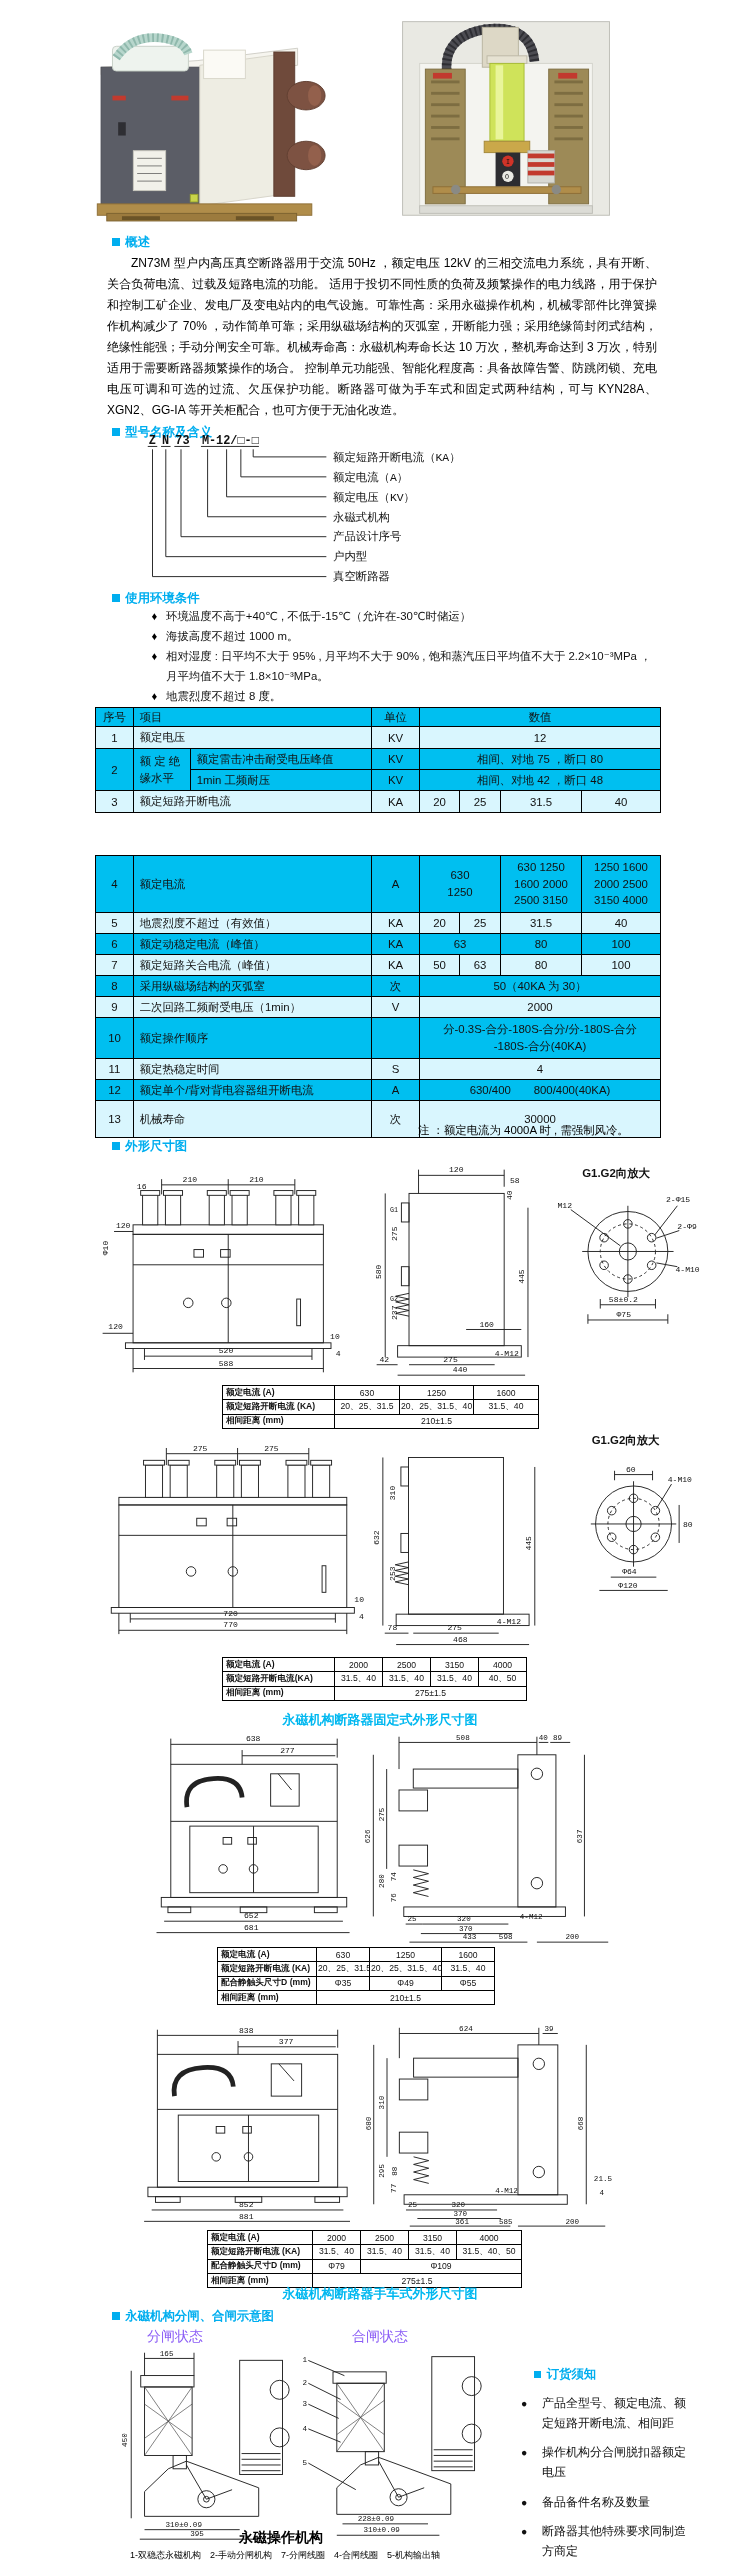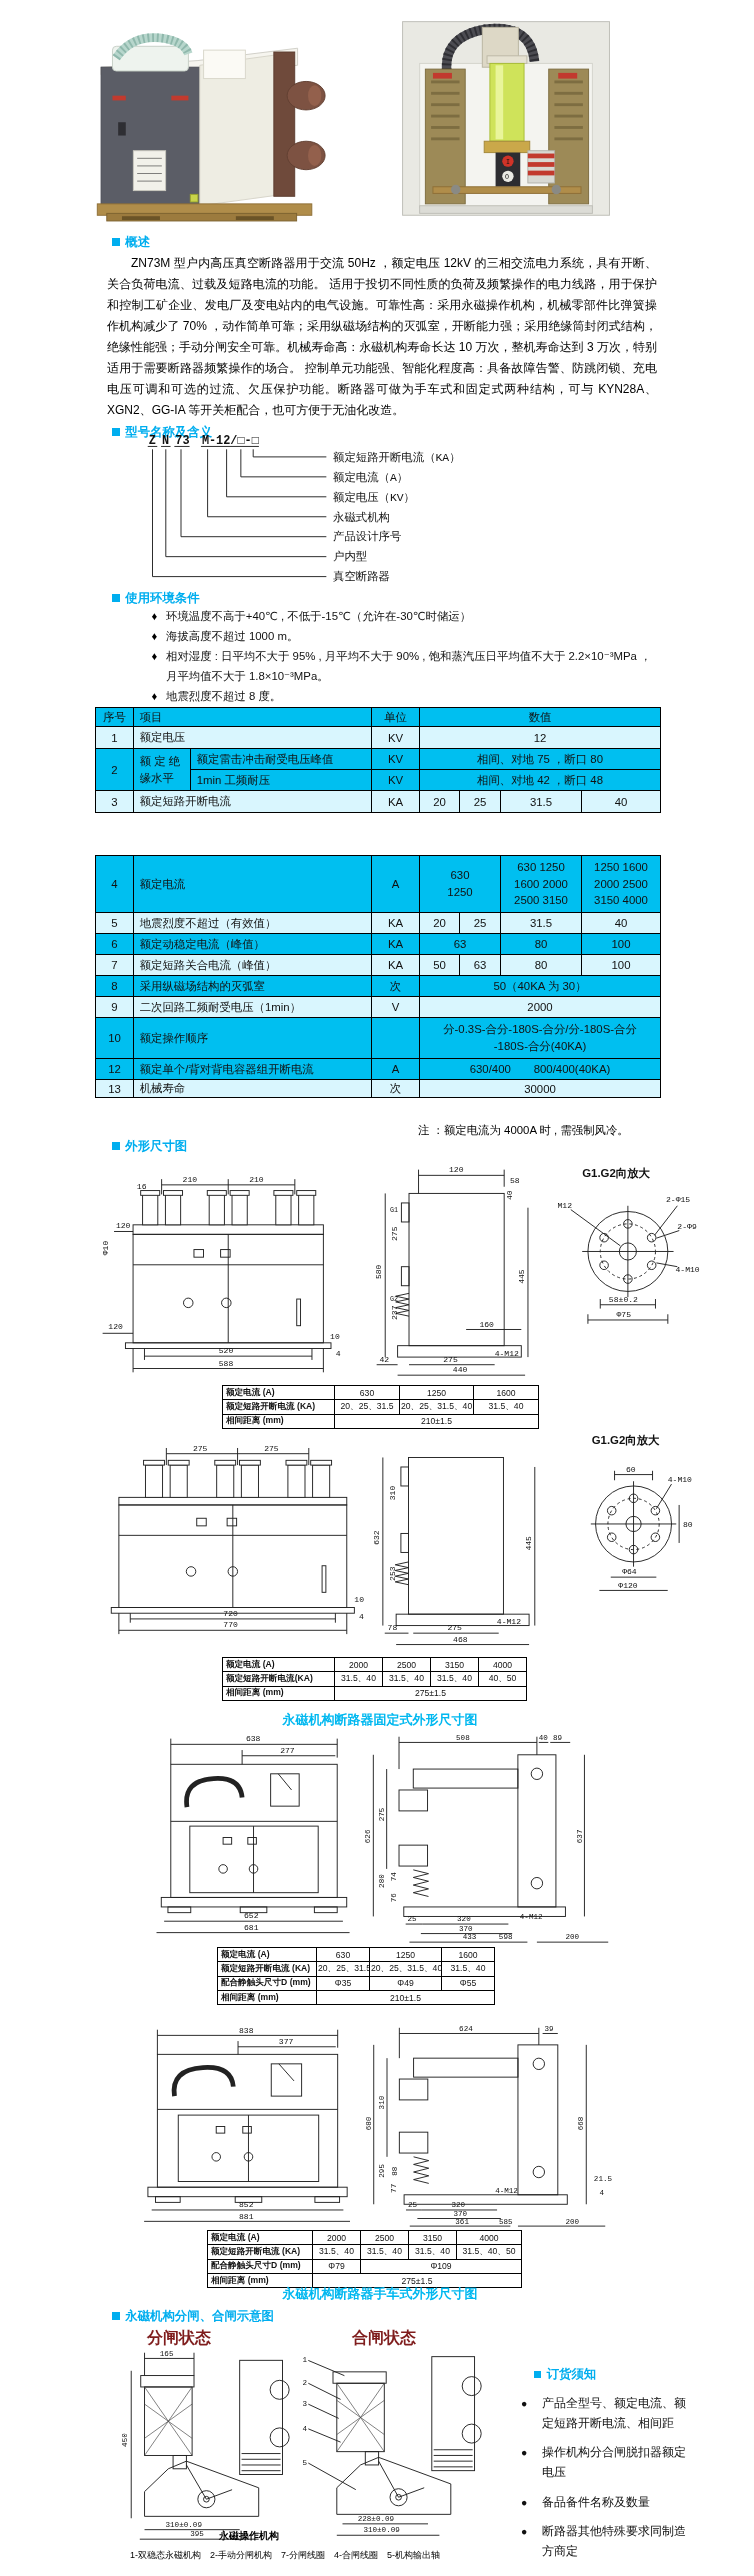--- a/index.html
+++ b/index.html
@@ -15,28 +15,28 @@
   table.params{border-collapse:collapse;table-layout:fixed;font-size:11.4px;}
   table.params td{border:1.5px solid #000;text-align:center;padding:1px 1.9px;overflow:hidden;}
   table.params td.item{text-align:left;padding-left:5.7px;}
   table.params .c0{background:#00bff0;}
   table.params .c1{background:#d9f6fe;}
   .ml{white-space:pre-line;line-height:1.45;margin-top:36px;}
   table.dim{border-collapse:collapse;table-layout:fixed;background:#fff;}
   table.dim td{border:1px solid #000;text-align:center;padding:0 1px;font-size:8.6px;height:13.3px;overflow:hidden;white-space:nowrap;}
   table.dim td.lbl{text-align:left;padding-left:2.9px;font-weight:bold;}
   .cap{color:#00b8f0;font-weight:bold;font-size:13px;text-align:center;}
-  .statelbl{color:#7f1d1d;font-weight:bold;font-size:16px;}
+  .statelbl{color:#8b5cf6;font-weight:normal;font-size:14px;}
   .note{font-size:11.4px;color:#000;}
   .ord-h{color:#00aeef;font-weight:bold;font-size:12.4px;}
   .ord-h .sq{display:inline-block;width:6.7px;height:6.7px;background:#00aeef;margin-right:5.7px;}
   .ord-item{display:flex;font-size:12px;line-height:20px;margin-top:9.5px;}
   .ord-item .b{width:21px;flex:none;font-size:10.5px;}
   .ord-item .t{flex:1;}
-  .mech-cap{font-size:10px;font-weight:bold;text-align:left;color:#000;}
+  .mech-cap{font-size:14px;font-weight:bold;text-align:center;color:#000;}
   .mech-leg{font-size:9px;text-align:center;color:#000;white-space:nowrap;}
   svg text{font-family:"Liberation Mono","DejaVu Sans Mono",monospace;fill:#111;}
   svg .cn{font-family:"Liberation Sans","DejaVu Sans",sans-serif;}
   svg .ln{stroke:#222;stroke-width:1;fill:none;}
   svg .thin{stroke:#444;stroke-width:.7;fill:none;}
   svg .fw{fill:#fff;stroke:#222;stroke-width:1;}
 </style>
 </head>
 <body>
 
@@ -303,26 +303,32 @@
       <td class="c1" colspan="4">2000</td>
     </tr>
     <tr style="height:41px">
       <td class="c0">10</td>
       <td class="c0 item">额定操作顺序</td>
       <td class="c0"></td>
       <td class="c0 ml" colspan="4">分-0.3S-合分-180S-合分/分-180S-合分
 -180S-合分(40KA)</td>
     </tr>
     <tr style="height:21px">
+      <td class="c1">11</td>
+      <td class="c1 item">额定热稳定时间</td>
+      <td class="c1">S</td>
+      <td class="c1" colspan="4">4</td>
+    </tr>
+    <tr style="height:21px">
       <td class="c0">12</td>
       <td class="c0 item">额定单个/背对背电容器组开断电流</td>
       <td class="c0">A</td>
       <td class="c0" colspan="4">630/400　　800/400(40KA)</td>
     </tr>
-    <tr style="height:18px">
+    <tr style="height:37px">
       <td class="c1">13</td>
       <td class="c1 item">机械寿命</td>
       <td class="c1">次</td>
       <td class="c1" colspan="4">30000</td>
     </tr>
   </tbody>
     </table>
 
   <div class="abs note" style="left:418px;top:1123px">注 ：额定电流为 4000A 时 , 需强制风冷。</div>
 

